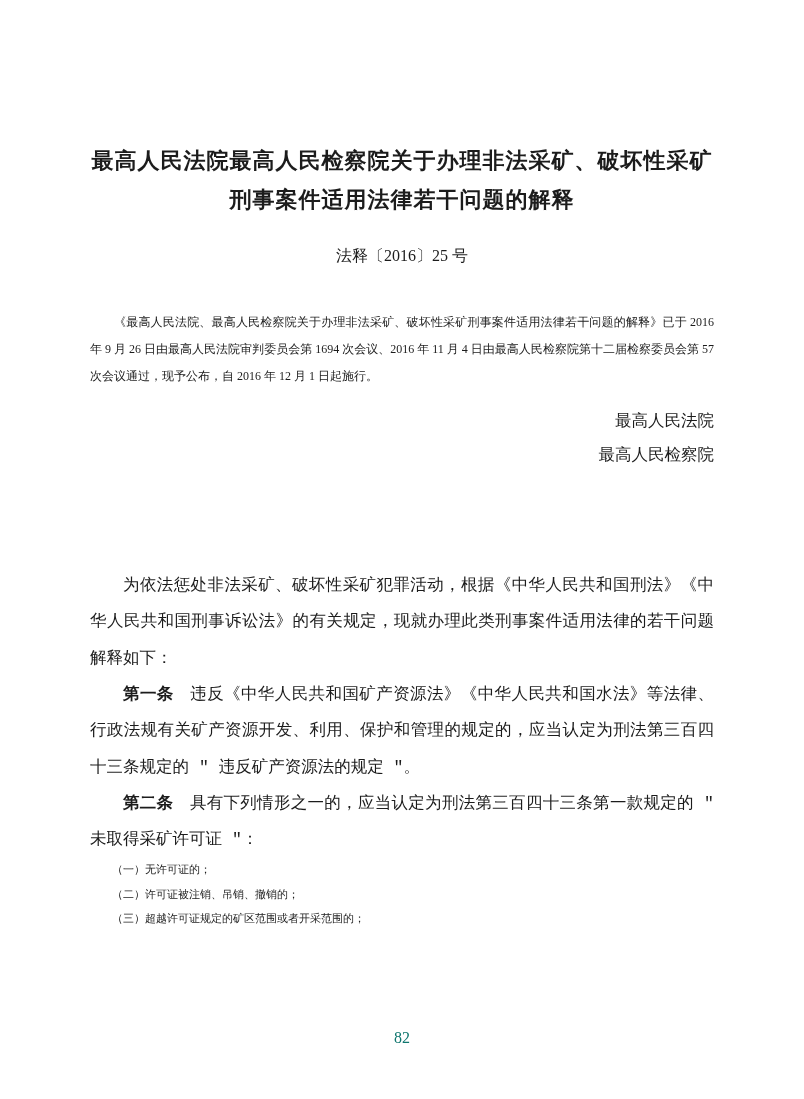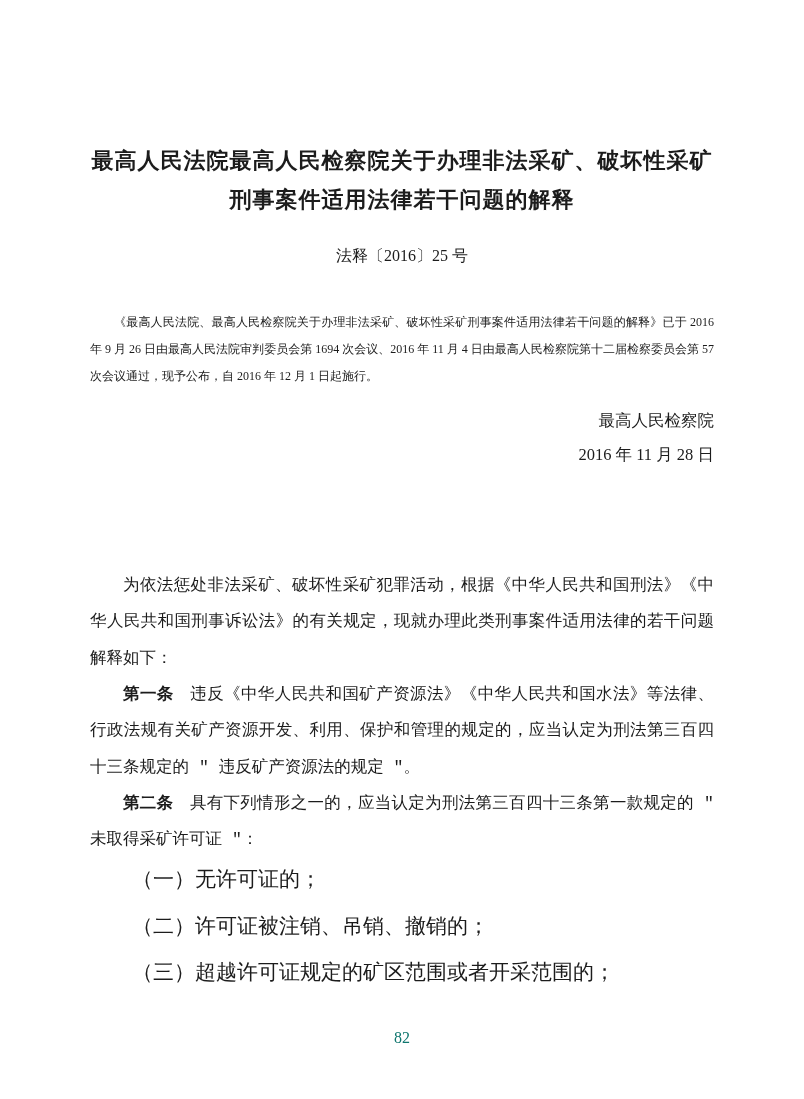--- a/index.html
+++ b/index.html
@@ -56,21 +56,21 @@
     line-height: 2.2;
     text-indent: 2em;
     text-align: justify;
   }
   .article-label {
     font-weight: bold;
     margin-right: 1em;
   }
   .list-item {
     margin: 0;
-    font-size: 21px;
+    font-size: 11px;
     line-height: 2.2;
     text-indent: 2em;
   }
   .page-number {
     position: absolute;
     left: 0;
     right: 0;
     bottom: 52px;
     text-align: center;
     font-size: 16px;
@@ -82,22 +82,22 @@
 
 <div class="page">
 
   <h1 class="doc-title">最高人民法院最高人民检察院关于办理非法采矿、破坏性采矿刑事案件适用法律若干问题的解释</h1>
 
   <div class="doc-number">法释〔2016〕25 号</div>
 
   <p class="promulgation">《最高人民法院、最高人民检察院关于办理非法采矿、破坏性采矿刑事案件适用法律若干问题的解释》已于 2016 年 9 月 26 日由最高人民法院审判委员会第 1694 次会议、2016 年 11 月 4 日由最高人民检察院第十二届检察委员会第 57 次会议通过，现予公布，自 2016 年 12 月 1 日起施行。</p>
 
   <div class="signatories">
+    <div>最高人民法院</div>
     <div>最高人民检察院</div>
-    <div>2016 年 11 月 28 日</div>
   </div>
 
   <div class="body-block">
 
     <p class="para">为依法惩处非法采矿、破坏性采矿犯罪活动，根据《中华人民共和国刑法》《中华人民共和国刑事诉讼法》的有关规定，现就办理此类刑事案件适用法律的若干问题解释如下：</p>
 
     <p class="para">
       <span class="article-label">第一条</span><span>违反《中华人民共和国矿产资源法》《中华人民共和国水法》等法律、行政法规有关矿产资源开发、利用、保护和管理的规定的，应当认定为刑法第三百四十三条规定的 " 违反矿产资源法的规定 "。</span>
     </p>
 

